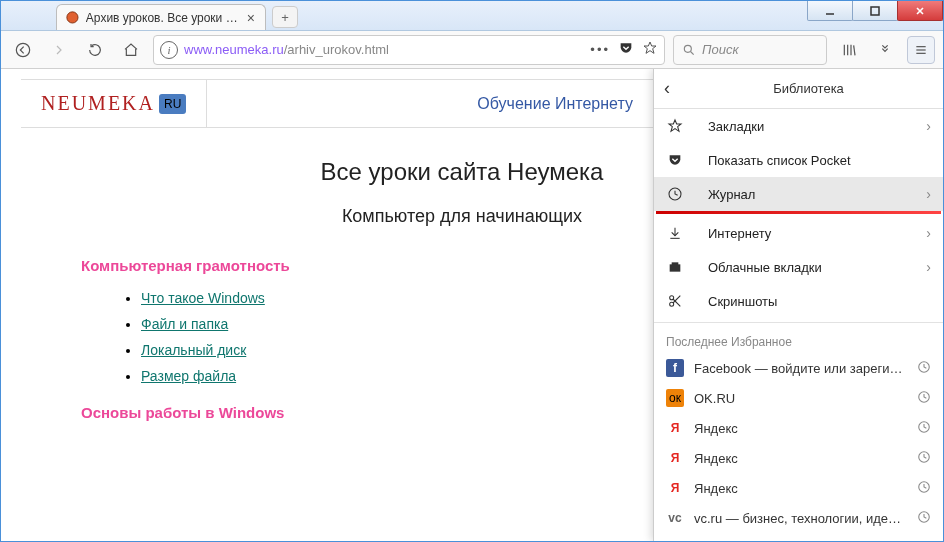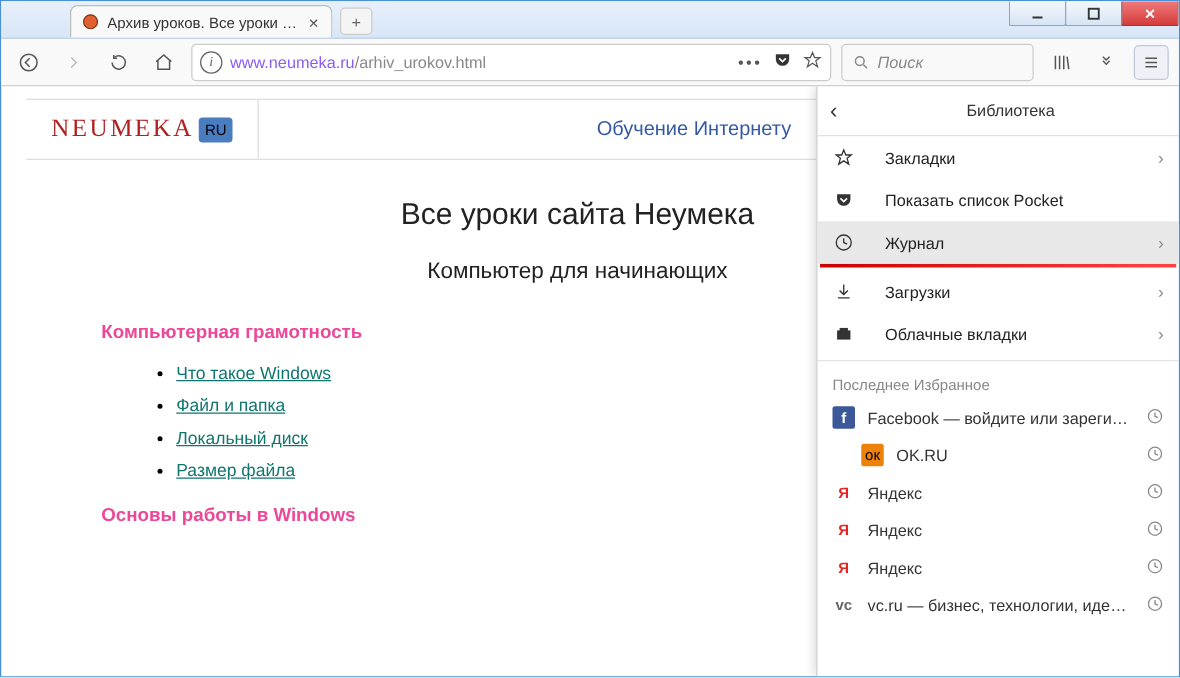--- a/index.html
+++ b/index.html
@@ -64,21 +64,21 @@
 .psep { height:1px; background:#e2e2e2; margin:4px 0;}
 .psection-title { padding:8px 12px 4px; color:#888; font-size:12px;}
 .hrow { display:flex; align-items:center; height:30px; padding:0 12px; gap:10px; color:#333; }
 .hrow .hico { width:18px; height:18px; display:flex; align-items:center; justify-content:center; font-size:12px;}
 .hrow .hlabel { flex:1; white-space:nowrap; overflow:hidden; text-overflow:ellipsis; font-size:13px; }
 .hrow .hclock { color:#888; }
 .hrow .hclock svg { width:14px; height:14px; stroke:#888; fill:none; stroke-width:1.8; }
 
 
 .fi-fb { background:#3b5998; color:#fff; font-weight:bold; border-radius:2px;}
-.fi-ok { background:#ee8208; color:#000000; border-radius:2px;margin-left:23px;}
+.fi-ok { background:#ee8208; color:#000000; border-radius:2px;}
 .fi-ya { color:#e52620; font-weight:bold; font-family: Arial;}
 .fi-vc { color:#666; font-weight:bold; font-size:10px;}
 .truncate { white-space:nowrap; overflow:hidden; text-overflow:ellipsis; display:block; }
 </style>
 </head>
 <body>
 
 <div class="window">
 
   <div class="titlebar">
@@ -241,32 +241,43 @@
           </div>
           <div class="redline"></div>
           <div class="prow">
             <span class="pico">
               <svg viewBox="0 0 24 24">
                 <line x1="12" y1="4" x2="12" y2="16"></line>
                 <polyline points="7,11 12,16 17,11"></polyline>
                 <line x1="5" y1="20" x2="19" y2="20"></line>
               </svg>
             </span>
-            <span class="plabel">Загрузки</span>
+            <span class="plabel">Интернету</span>
             <span class="chev">›</span>
           </div>
           <div class="prow">
             <span class="pico">
               <svg viewBox="0 0 24 24">
                 <rect x="4" y="8" width="16" height="11" fill="#333" stroke="none"></rect>
                 <rect x="7" y="5" width="10" height="4" fill="#333" stroke="none"></rect>
               </svg>
             </span>
             <span class="plabel">Облачные вкладки</span>
             <span class="chev">›</span>
+          </div>
+          <div class="prow">
+            <span class="pico">
+              <svg viewBox="0 0 24 24">
+                <circle cx="7" cy="7" r="3"></circle>
+                <circle cx="7" cy="17" r="3"></circle>
+                <line x1="9" y1="9" x2="20" y2="20"></line>
+                <line x1="9" y1="15" x2="20" y2="4"></line>
+              </svg>
+            </span>
+            <span class="plabel">Скриншоты</span>
           </div>
         </div>
       <div class="psep"></div>
       <div class="psection-title">Последнее Избранное</div>
       <div class="panel-list" id="recent-items">
           <div class="hrow">
             <span class="hico fi-fb">f</span>
             <span class="hlabel">Facebook — войдите или зарегистри...</span>
             <span class="hclock"><svg viewBox="0 0 24 24">
                 <circle cx="12" cy="12" r="9"></circle>

